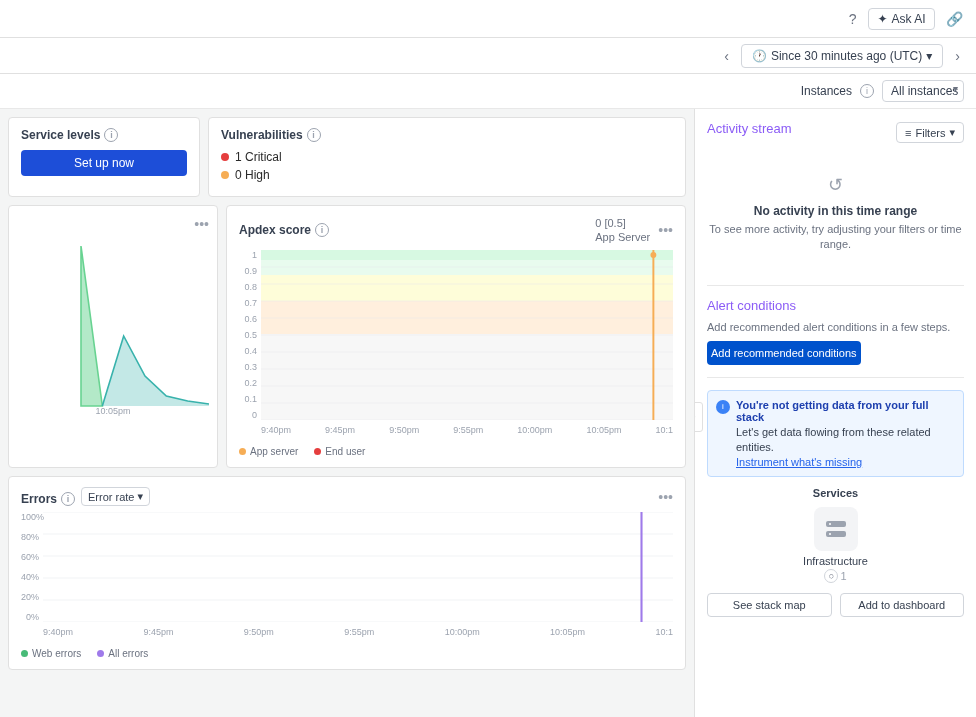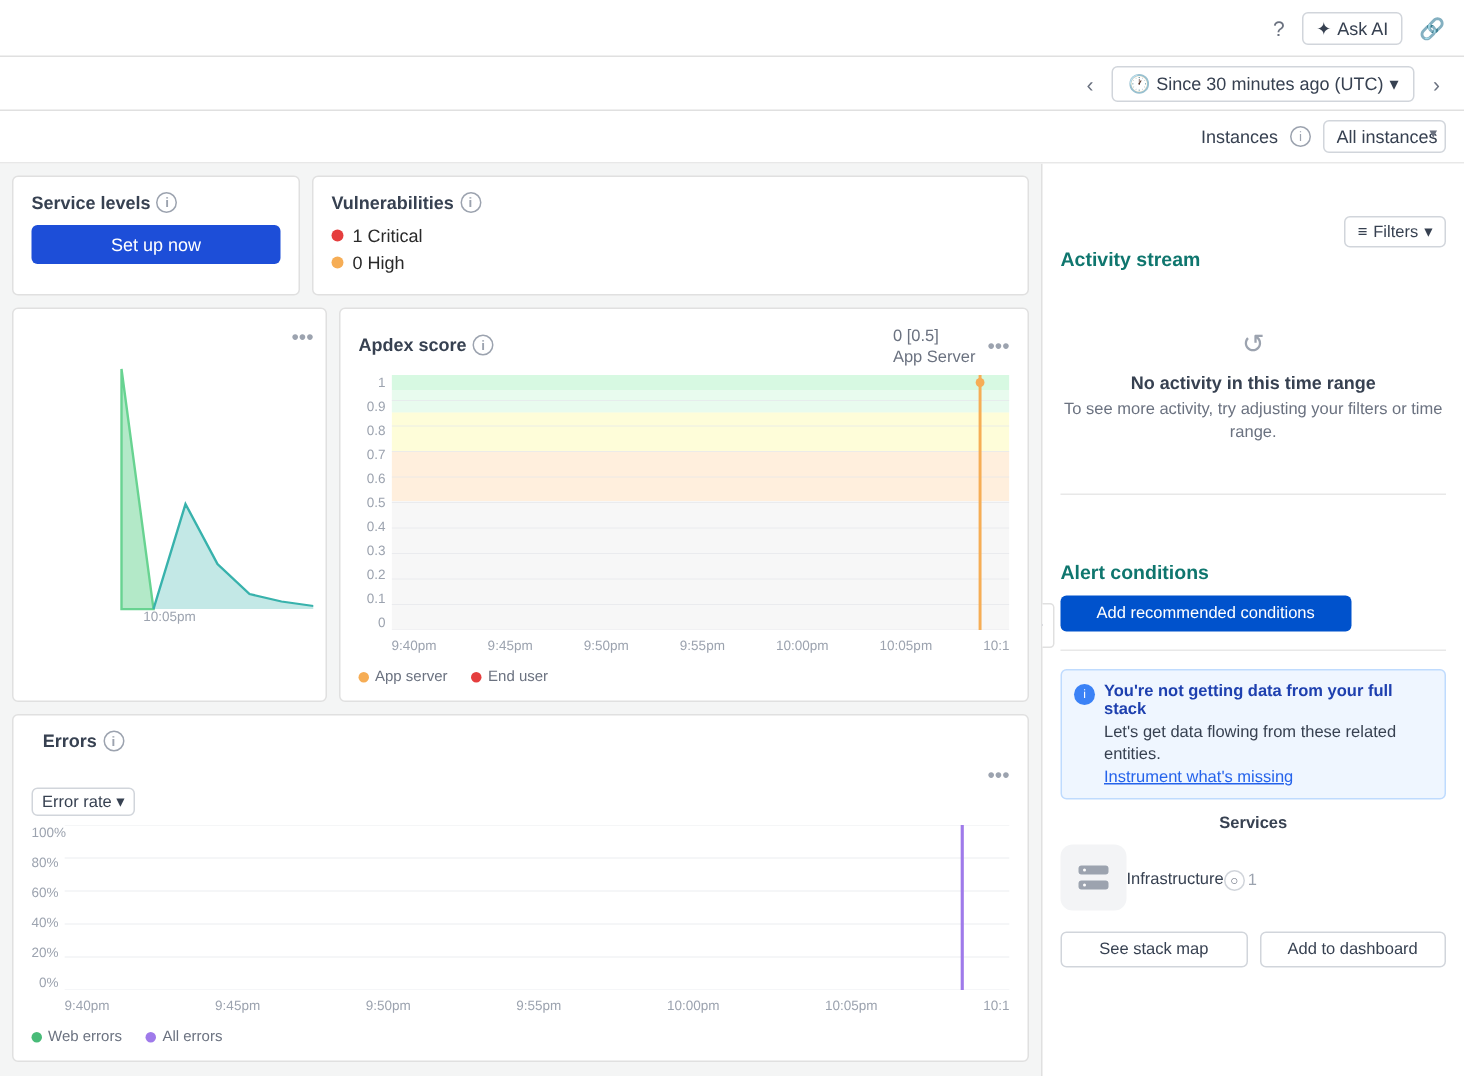--- a/index.html
+++ b/index.html
@@ -156,63 +156,63 @@
     }
 
     
     .info-icon {
       display: inline-flex; align-items: center; justify-content: center;
       width: 14px; height: 14px; border-radius: 50%; border: 1px solid #9ca3af;
       font-size: 9px; color: #9ca3af; cursor: pointer; flex-shrink: 0;
     }
 
     
-    .section-title { font-size: 13px; font-weight: 700; color: #0f766e; margin-bottom: 8px; margin-top: 44px; }
+    .section-title { font-size: 13px; font-weight: 400; color: #8b5cf6; margin-bottom: 8px; }
     .filters-btn {
       display: flex; align-items: center; gap: 4px;
       background: #fff; border: 1px solid #d1d5db; border-radius: 4px;
       padding: 3px 8px; font-size: 11px; color: #374151; cursor: pointer;
     }
     .right-section-header { display: flex; align-items: center; justify-content: space-between; margin-bottom: 10px; }
 
     .no-activity {
       text-align: center; padding: 20px 0;
     }
     .no-activity .refresh-icon { font-size: 18px; color: #9ca3af; margin-bottom: 8px; }
     .no-activity .no-act-title { font-size: 12px; font-weight: 600; color: #374151; margin-bottom: 4px; }
     .no-activity .no-act-desc { font-size: 11px; color: #6b7280; line-height: 1.4; }
 
     .divider { border: none; border-top: 1px solid #e8e8e8; margin: 12px 0; }
 
     .alert-conditions { margin-bottom: 12px; }
     .alert-desc { font-size: 11px; color: #6b7280; margin-bottom: 8px; }
     .add-conditions-btn {
       background: #0052cc; color: #fff; border: none; border-radius: 4px;
-      padding: 6px 24px; font-size: 11px; cursor: pointer; font-weight: 500;
+      padding: 6px 4px; font-size: 11px; cursor: pointer; font-weight: 500;
     }
 
     .related-entities { }
     .not-getting-data {
       background: #eff6ff;
       border: 1px solid #bfdbfe;
       border-radius: 4px;
       padding: 8px;
       display: flex;
       gap: 6px;
       margin-bottom: 10px;
       font-size: 11px;
     }
     .info-circle { width: 14px; height: 14px; border-radius: 50%; background: #3b82f6; color: #fff; display: flex; align-items: center; justify-content: center; font-size: 8px; flex-shrink: 0; margin-top: 1px; }
     .not-getting-title { font-size: 11px; font-weight: 600; color: #1e40af; margin-bottom: 2px; }
     .not-getting-desc { color: #374151; line-height: 1.4; }
     .instrument-link { color: #2563eb; text-decoration: underline; cursor: pointer; }
 
     .services-label { font-size: 11px; font-weight: 600; text-align: center; color: #374151; margin-bottom: 8px; }
     .infra-icon-wrap {
-      display: flex; flex-direction: row; align-items: center; margin-bottom: 10px;
+      display: flex; flex-direction: column; align-items: center; margin-bottom: 10px;
     }
     .infra-icon {
       width: 44px; height: 44px; background: #f3f4f6; border-radius: 8px;
       display: flex; align-items: center; justify-content: center;
       font-size: 20px; margin-bottom: 4px;
     }
     .infra-name { font-size: 11px; font-weight: 500; color: #374151; margin-bottom: 2px; }
     .infra-count { font-size: 11px; color: #9ca3af; display: flex; align-items: center; gap: 2px; }
     .count-circle { width: 14px; height: 14px; border-radius: 50%; border: 1px solid #d1d5db; display: inline-flex; align-items: center; justify-content: center; font-size: 9px; color: #6b7280; }
 
@@ -413,21 +413,21 @@
           <div class="legend-item">
             <span class="legend-dot" style="background:#e53e3e;"></span>
             <span>End user</span>
           </div>
         </div>
       </div>
     </div>
 
     <div class="chart-card">
       <div class="chart-header">
-        <div style="display:flex;align-items:center;gap:24px;flex-direction:column;">
+        <div style="display:flex;align-items:flex-end;gap:6px;">
           <div class="chart-title">
             <span>Errors</span>
             <span class="info-icon">i</span>
           </div>
           <button class="error-rate-btn">
             <span>Error rate</span>
             <span>▾</span>
           </button>
         </div>
         <span class="more-icon">•••</span>
@@ -498,20 +498,21 @@
     <div class="no-activity">
       <div class="refresh-icon">↺</div>
       <div class="no-act-title">No activity in this time range</div>
       <div class="no-act-desc">To see more activity, try adjusting your filters or time range.</div>
     </div>
 
     <hr class="divider">
 
     <div class="alert-conditions">
       <div class="section-title">Alert conditions</div>
+      <div class="alert-desc">Add recommended alert conditions in a few steps.</div>
       <button class="add-conditions-btn">Add recommended conditions</button>
     </div>
 
     <hr class="divider">
 
     <div class="related-entities">
 
       <div class="not-getting-data">
         <div class="info-circle">i</div>
         <div>

